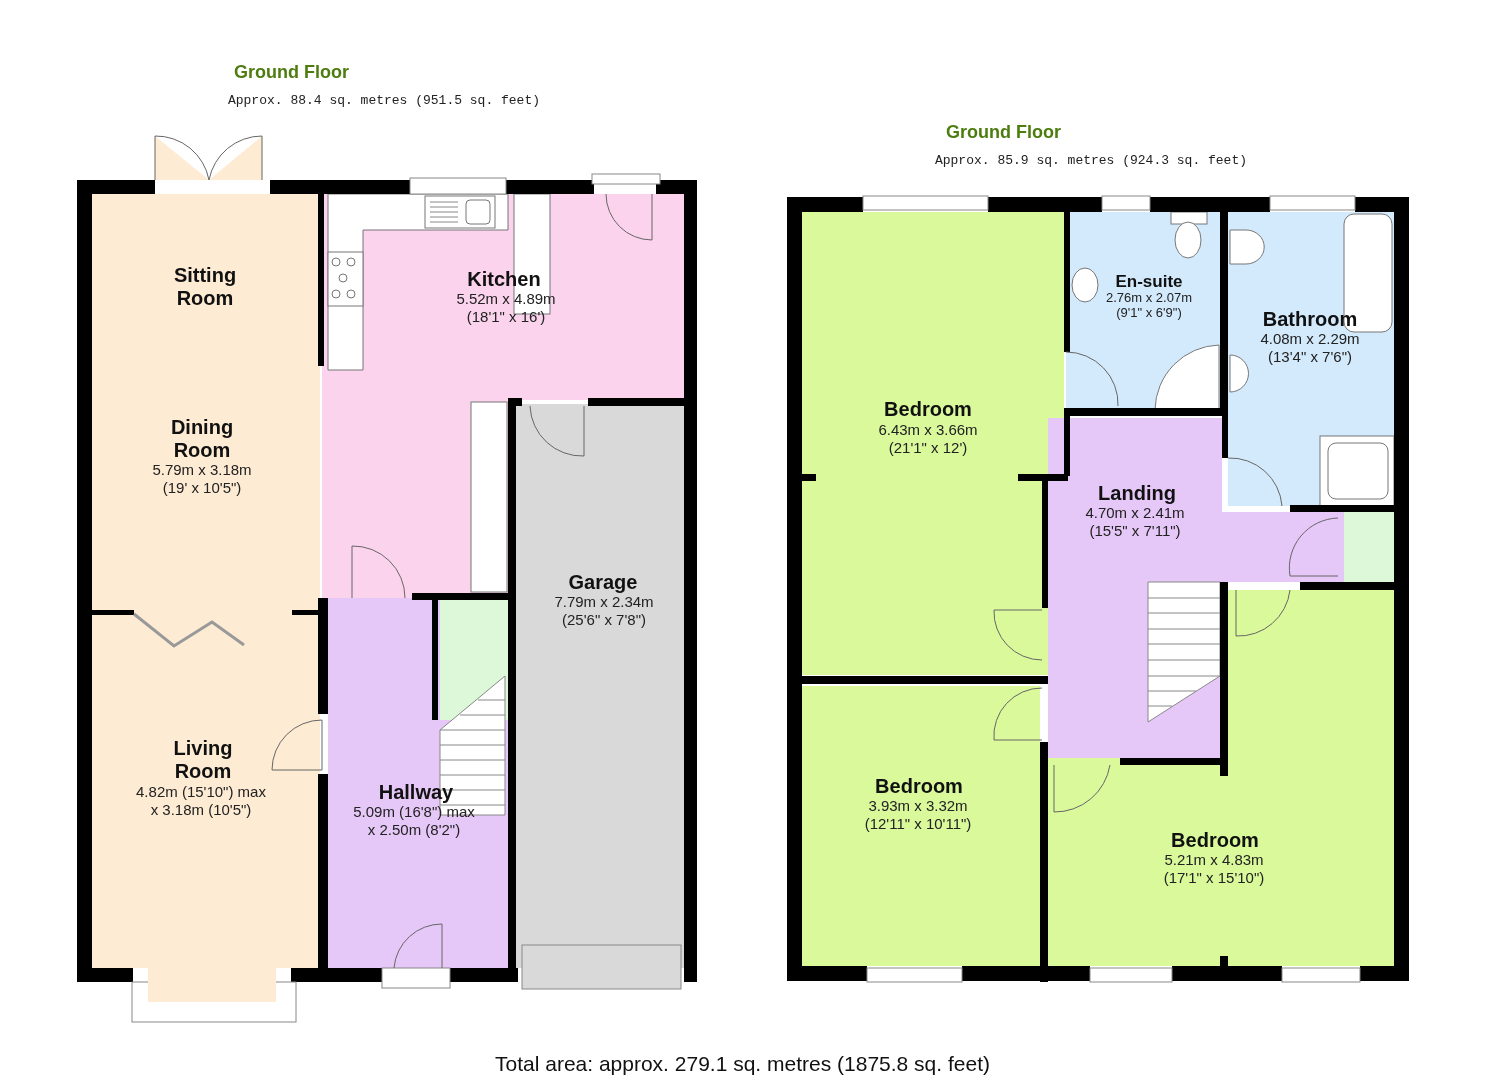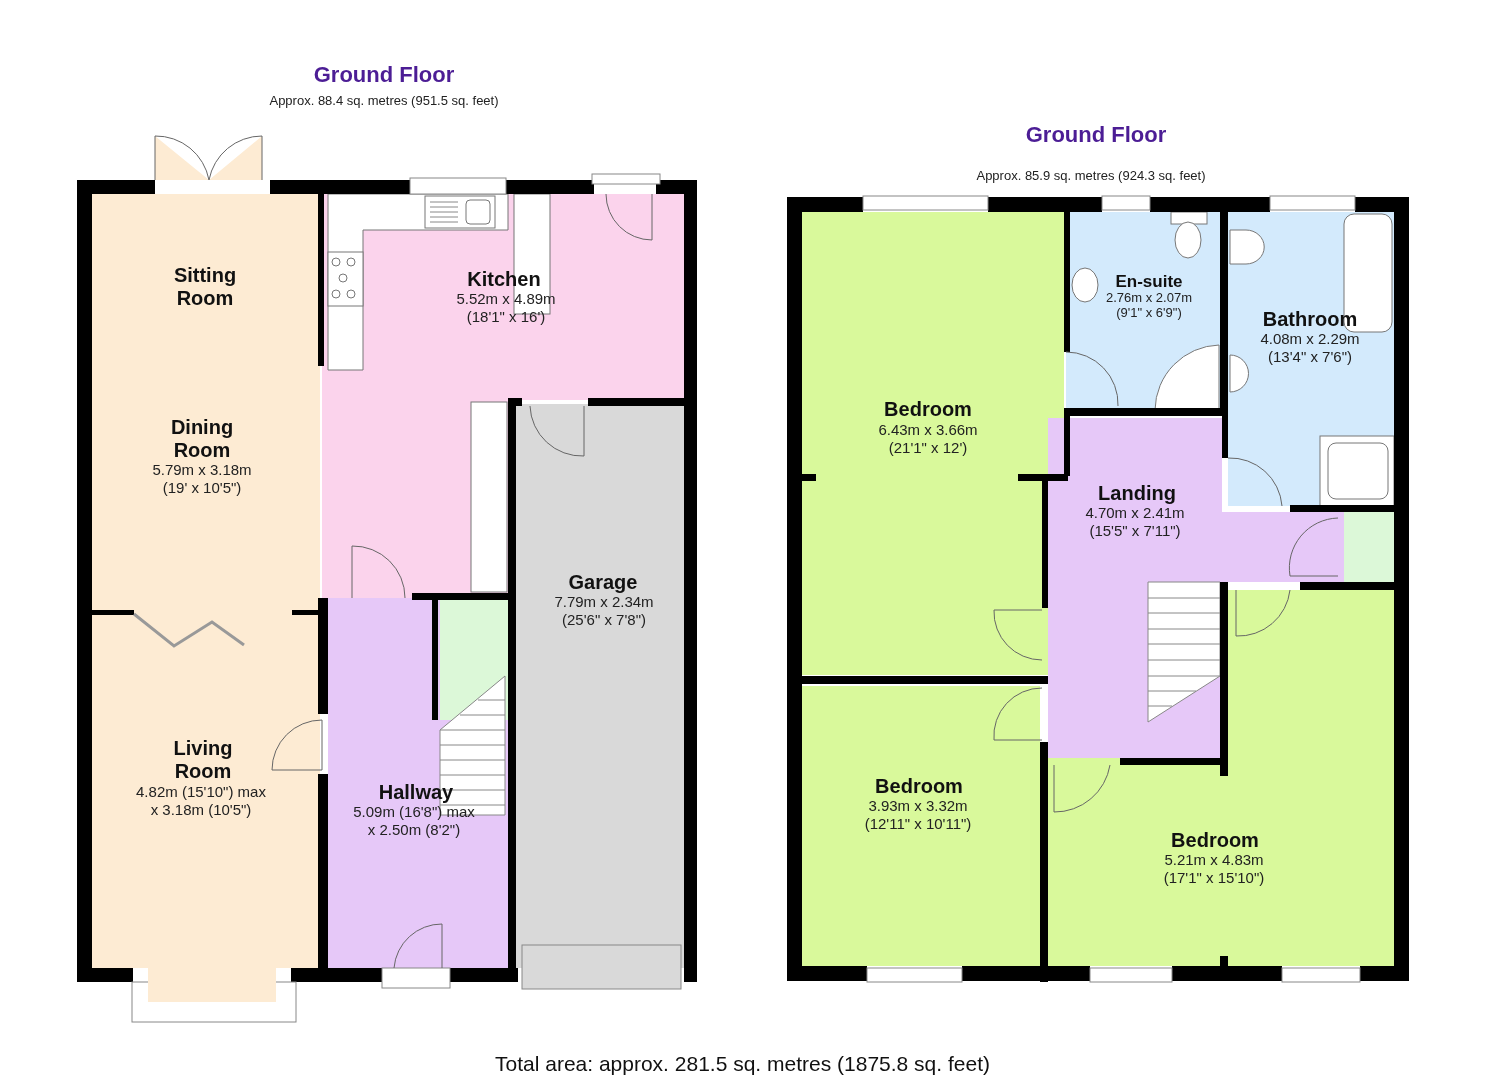--- a/index.html
+++ b/index.html
@@ -1,38 +1,38 @@
 <!DOCTYPE html>
 <html><head>
 <meta charset="utf-8">
 <style>
   html, body { margin: 0; padding: 0; background: #ffffff; }
   body { width: 1485px; height: 1080px; position: relative; overflow: hidden;
          font-family: "Liberation Sans", sans-serif; color: #111; }
-  .floor-title { position: absolute; text-align: center; font-weight: bold; font-size: 22px; color: #4c1d95; }
-  .floor-sub { position: absolute; text-align: center; font-size: 13px; color: #222; }
+  .floor-title { position: absolute; text-align: left; font-weight: bold; font-size: 18px; color: #4d7c0f; }
+  .floor-sub { position: absolute; text-align: center; font-size: 13px; color: #222; font-family: Liberation Mono, monospace; }
   .total { position: absolute; left: 0; width: 1485px; top: 1052px; text-align: center; font-size: 21px; color: #111; }
   svg { position: absolute; left: 0; top: 0; }
   .rn { font-family: "Liberation Sans", sans-serif; font-weight: bold; font-size: 20px; fill: #111; text-anchor: middle; }
   .rd { font-family: "Liberation Sans", sans-serif; font-size: 15px; fill: #222; text-anchor: middle; }
   .rns { font-family: "Liberation Sans", sans-serif; font-weight: bold; font-size: 17px; fill: #111; text-anchor: middle; }
   .rds { font-family: "Liberation Sans", sans-serif; font-size: 13px; fill: #222; text-anchor: middle; }
   .wall { fill: #000; }
   .win { fill: #fff; stroke: #888; stroke-width: 1; }
   .door { fill: none; stroke: #666; stroke-width: 1; }
   .fix { fill: #fff; stroke: #777; stroke-width: 1; }
 </style>
 </head>
 <body>
 
 <div class="floor-title" style="left:234px; top:62px; width:300px;">Ground Floor</div>
 <div class="floor-sub" style="left:184px; top:93px; width:400px;">Approx. 88.4 sq. metres (951.5 sq. feet)</div>
 
 <div class="floor-title" style="left:946px; top:122px; width:300px;">Ground Floor</div>
-<div class="floor-sub" style="left:891px; top:168px; width:400px;">Approx. 85.9 sq. metres (924.3 sq. feet)</div>
+<div class="floor-sub" style="left:891px; top:153px; width:400px;">Approx. 85.9 sq. metres (924.3 sq. feet)</div>
 
 <svg width="1485" height="1080" viewBox="0 0 1485 1080">
 
   <g>
 
     <rect x="92" y="194" width="228" height="774" fill="#fdebd3"></rect>
     <rect x="148" y="968" width="128" height="36" fill="#fdebd3"></rect>
     <polygon points="155,180 155,136 209,180 262,136 262,180" fill="#fdebd3"></polygon>
     <rect x="322" y="194" width="362" height="206" fill="#fbd3ec"></rect>
     <rect x="322" y="398" width="190" height="200" fill="#fbd3ec"></rect>
@@ -228,13 +228,13 @@
     <text class="rn" x="919" y="793">Bedroom</text>
     <text class="rd" x="918" y="811">3.93m x 3.32m</text>
     <text class="rd" x="918" y="829">(12'11" x 10'11")</text>
 
     <text class="rn" x="1215" y="847">Bedroom</text>
     <text class="rd" x="1214" y="865">5.21m x 4.83m</text>
     <text class="rd" x="1214" y="883">(17'1" x 15'10")</text>
   </g>
 </svg>
 
-<div class="total">Total area: approx. 281.5 sq. metres (1875.8 sq. feet)</div>
+<div class="total">Total area: approx. 279.1 sq. metres (1875.8 sq. feet)</div>
 
 </body></html>

